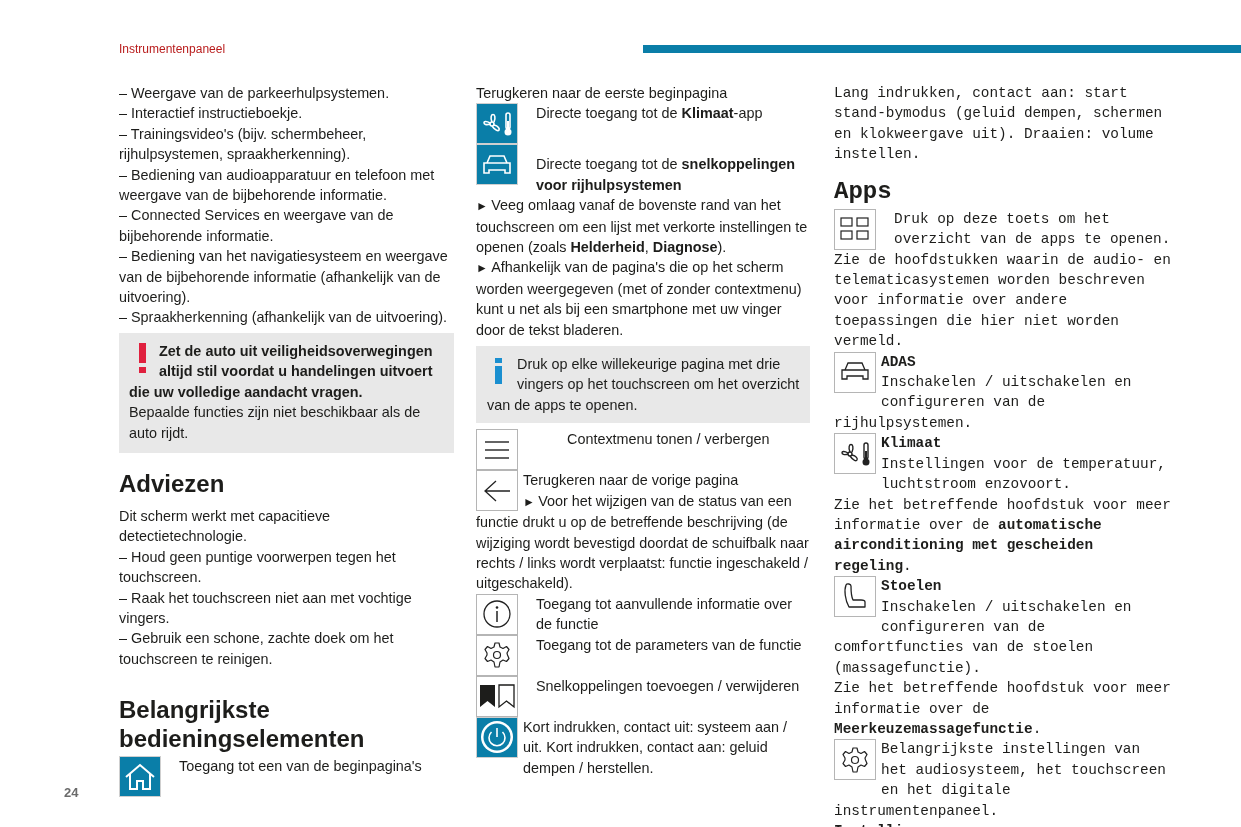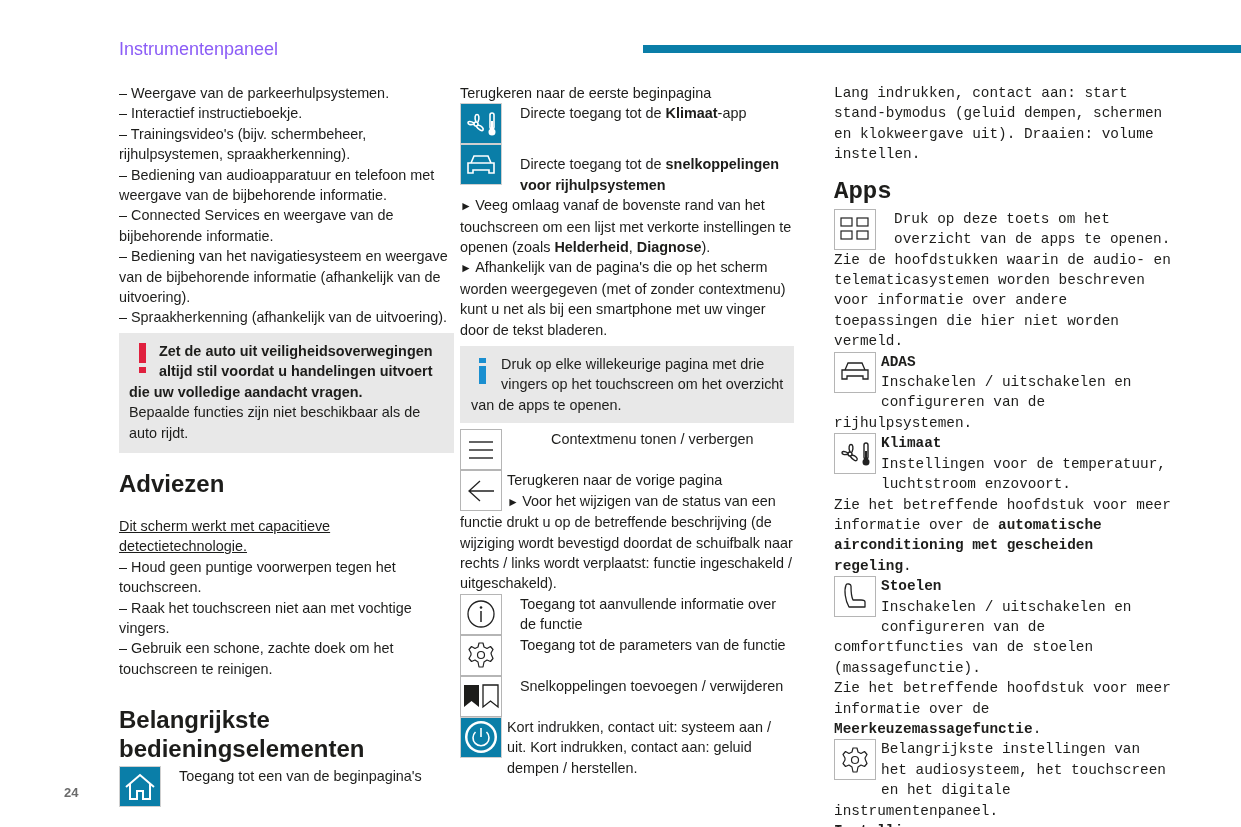--- a/index.html
+++ b/index.html
@@ -1,23 +1,23 @@
 <!DOCTYPE html>
 <html><head>
 <meta charset="utf-8">
 <style>
   * { box-sizing: border-box; margin: 0; padding: 0; }
   html, body { width: 1241px; height: 827px; background: #ffffff; overflow: hidden; }
   body { position: relative; font-family: "Liberation Sans", sans-serif; color: #1d1d1b; font-size: 14.4px; line-height: 20.4px; }
-  .header-title { position: absolute; left: 119px; top: 39px; font-size: 18px; color: #8b5cf6; }
+  .header-title { position: absolute; left: 119px; top: 39px; font-size: 12px; color: #b91c1c; }
   .header-bar { position: absolute; left: 643px; top: 45px; width: 598px; height: 8px; background: #0a7ea8; }
   .page-number { position: absolute; left: 64px; top: 783px; font-size: 13px; font-weight: bold; color: #6b6b6b; }
   .col { position: absolute; top: 83px; }
   .col1 { left: 119px; width: 335px; }
-  .col2 { left: 460px; width: 334px; }
+  .col2 { left: 476px; width: 334px; }
   .col3 { left: 834px; width: 340px; font-family: Liberation Mono, monospace; }
   p { margin: 0; }
   .dash::before { content: "–  "; }
   .arrow::before { content: "\25BA  "; font-size: 12px; }
   b { font-weight: bold; }
   .box { background: #e8e8e8; padding: 8px 10px 8px 10px; margin: 6px 0 6px 0; }
   .box .mark { float: left; width: 30px; height: 36px; position: relative; }
   .excl { position: absolute; left: 10px; top: 2px; width: 7px; height: 20px; background: #e0203e; }
   .excl::after { content: ""; position: absolute; left: 0; top: 24px; width: 7px; height: 6px; background: #e0203e; }
   .info-i { position: absolute; left: 8px; top: 4px; width: 7px; height: 5px; background: #1a8fd0; }
@@ -48,21 +48,21 @@
 
   <div class="box" style="margin-top:5px;padding-bottom:10px;">
     <div class="mark">
         <span class="excl"></span>
       </div>
     <p style="font-weight:bold;">Zet de auto uit veiligheidsoverwegingen altijd stil voordat u handelingen uitvoert die uw volledige aandacht vragen.</p>
     <p class="clear">Bepaalde functies zijn niet beschikbaar als de auto rijdt.</p>
   </div>
 
   <h2 style="margin-top:16px;">Adviezen</h2>
-  <p style="margin-top:18px;text-decoration:underline;">Dit scherm werkt met capacitieve detectietechnologie.</p>
+  <p style="margin-top:8px;">Dit scherm werkt met capacitieve detectietechnologie.</p>
   <p class="dash">Houd geen puntige voorwerpen tegen het touchscreen.</p>
   <p class="dash">Raak het touchscreen niet aan met vochtige vingers.</p>
   <p class="dash">Gebruik een schone, zachte doek om het touchscreen te reinigen.</p>
 
   <h2 style="margin-top:26px;">Belangrijkste bedieningselementen</h2>
   <div class="icon-row" style="margin-top:3px;">
     <div class="ibox blue">
       <svg width="34" height="30" viewBox="0 0 34 30">
           <path d="M3 15 L17 3 L31 15" fill="none" stroke="#fff" stroke-width="2"></path>
           <path d="M7 12 V27 H14 V19 H20 V27 H27 V12" fill="none" stroke="#fff" stroke-width="2"></path>

